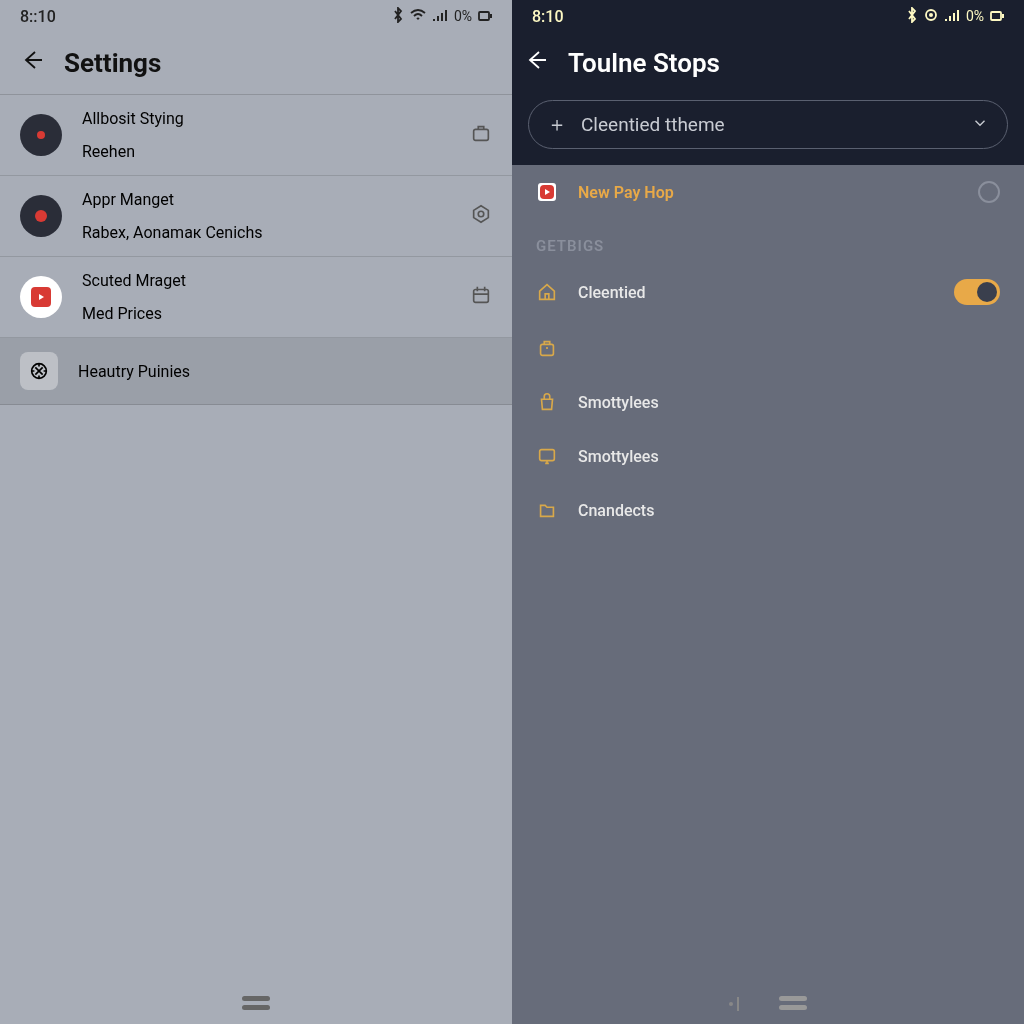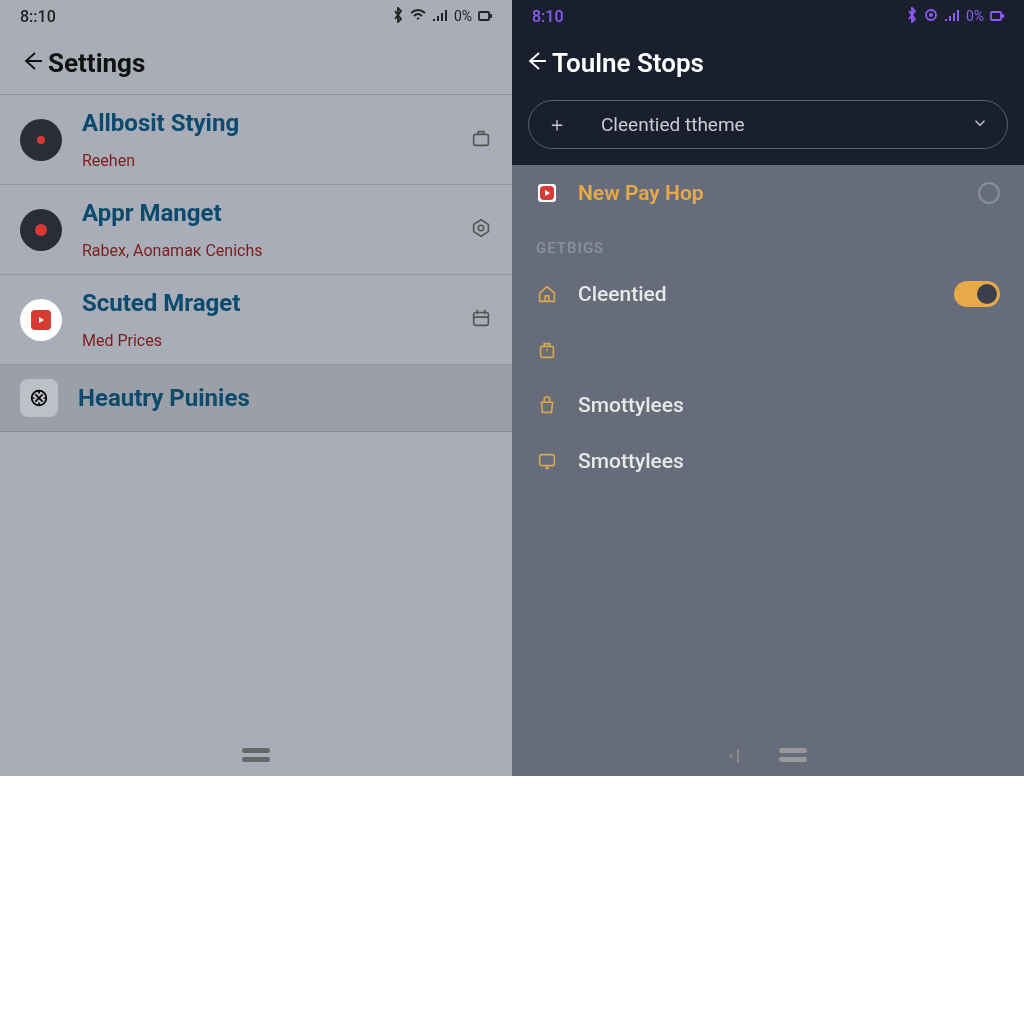--- a/index.html
+++ b/index.html
@@ -1,61 +1,61 @@
 <!DOCTYPE html>
 <html><head>
 <meta charset="utf-8">
 <style>
 * { margin: 0; padding: 0; box-sizing: border-box; font-family: -apple-system, BlinkMacSystemFont, 'Segoe UI', Roboto, sans-serif; }
 body { width: 1024px; height: 1024px; display: flex; overflow: hidden; }
 
-.panel { width: 512px; height: 776px; position: relative; display: flex; flex-direction: column; }
+.panel { width: 512px; height: 1024px; position: relative; display: flex; flex-direction: column; }
 .panel-left { background: #a8adb7; }
 .panel-right { background: #676c7a; }
 
 
 .status-bar { display: flex; justify-content: space-between; align-items: center; padding: 8px 20px; font-size: 16px; height: 32px; }
 .panel-left .status-bar { color: #222; }
-.panel-right .status-bar { color: #8b5cf6; background: #1a1f2e; }
+.panel-right .status-bar { color: #fef9c3; background: #1a1f2e; }
 .status-left { font-weight: 500; }
 .status-right { display: flex; gap: 6px; align-items: center; font-size: 14px; }
 
 
-.header { display: flex; align-items: center; padding: 16px 20px; gap: 4px; }
+.header { display: flex; padding: 16px 20px; gap: 20px; }
 .panel-left .header { color: #111; border-bottom: 1px solid rgba(0,0,0,0.15); }
 .panel-right .header { color: #fff; background: #1a1f2e; padding-left: 12px; }
 .header-title { font-size: 26px; font-weight: 700; }
 .panel-right .header-title { font-weight: 600; }
 .back-arrow { font-size: 22px; cursor: pointer; }
 
 
 .pill-wrap { background: #1a1f2e; padding: 6px 16px 16px; }
 .pill { display: flex; align-items: center; border: 1.5px solid #5a6070; border-radius: 30px; padding: 10px 18px; color: #c8cbd2; gap: 14px; }
 .pill-plus { font-size: 20px; font-weight: 300; }
-.pill-label { flex: 1; font-size: 19px; margin-left: 20px; }
+.pill-label { flex: 1; font-size: 19px; }
 .pill-chevron svg { width: 18px; height: 18px; }
 
 
 .list { flex: 1; }
 .list-item { display: flex; align-items: center; padding: 14px 20px; gap: 20px; border-bottom: 1px solid rgba(0,0,0,0.12); cursor: pointer; }
 .panel-right .list-item { border-bottom: none; padding: 16px 24px; }
 .list-item.highlighted { background: rgba(0,0,0,0.08); justify-content: center; }
 .item-icon { width: 42px; height: 42px; border-radius: 50%; display: flex; align-items: center; justify-content: center; flex-shrink: 0; }
 .item-icon.dark { background: #2a2d38; }
 .item-icon.white { background: #fff; }
 .item-icon.square { border-radius: 8px; background: rgba(255,255,255,0.35); width: 38px; height: 38px; }
 .item-icon-small { width: 22px; height: 22px; display: flex; align-items: center; justify-content: center; flex-shrink: 0; }
 .item-body { flex: 1; }
-.item-title { font-size: 24px; color: #0c4a6e; font-weight: 700; }
-.item-sub { font-size: 16px; color: #7f1d1d; margin-top: 14px; }
+.item-title { font-size: 16px; color: #000000; font-weight: 400; }
+.item-sub { font-size: 16px; color: #000000; margin-top: 14px; }
 .item-trail { color: #555; }
 .item-trail svg, .item-trail-icon { width: 22px; height: 22px; }
 
 
-.panel-right .item-title { color: #e8e8e8; font-weight: 500; font-size: 21px; }
+.panel-right .item-title { color: #e8e8e8; font-weight: 500; font-size: 16px; }
 .panel-right .item-title.accent { color: #e8a948; font-weight: 600; }
 .section-label { padding: 18px 24px 8px; font-size: 15px; letter-spacing: 1px; color: #8a8f9c; font-weight: 600; }
 
 
 .ico { stroke: currentColor; fill: none; stroke-width: 1.8; }
 .right-ico { color: #d8a84a; }
 .radio-circle { width: 22px; height: 22px; border: 2px solid #8a8f9c; border-radius: 50%; }
 .toggle { width: 46px; height: 26px; background: #e8a948; border-radius: 20px; position: relative; }
 .toggle::after { content: ""; position: absolute; right: 3px; top: 3px; width: 20px; height: 20px; background: #3a3f4d; border-radius: 50%; }
 
@@ -296,20 +296,30 @@
         <svg width="24" height="24" viewBox="0 0 24 24">
             <rect class="ico" x="4" y="5" width="16" height="12" rx="2"></rect>
             <path class="ico" d="M10 20 H14 M12 17 V20"></path>
           </svg>
       </span>
       <div class="item-body">
         <div class="item-title">Smottylees</div>
       </div>
     </div>
 
+    <div class="list-item">
+      <span class="item-icon-small right-ico">
+        <svg width="24" height="24" viewBox="0 0 24 24">
+            <path class="ico" d="M5 7 H10 L12 9 H19 V19 H5 Z"></path>
+          </svg>
+      </span>
+      <div class="item-body">
+        <div class="item-title">Cnandects</div>
+      </div>
+    </div>
 
   </div>
 
   <div class="nav-bottom">
     <div class="nav-group">
       <span class="nav-dot"></span>
         <span class="nav-stick"></span>
     </div>
     <div class="nav-btn">
       <div class="nav-line"></div>

